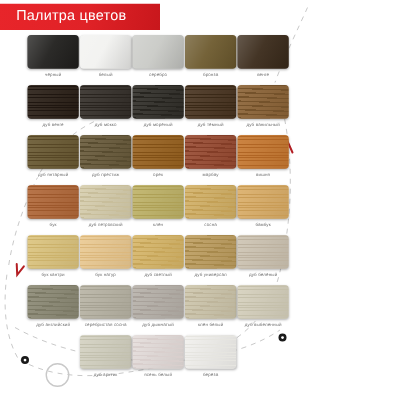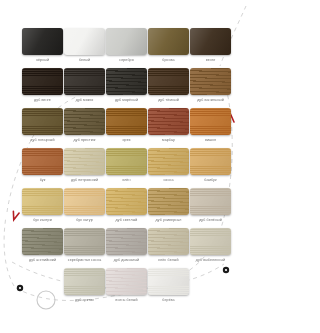--- a/index.html
+++ b/index.html
@@ -73,20 +73,23 @@
       <circle cx="20" cy="288" r="1.1" fill="#ffffff"></circle>
       <circle cx="226" cy="270" r="3.2" fill="#1a1a1a"></circle>
       <circle cx="226" cy="270" r="1.1" fill="#ffffff"></circle>
     </g>
     <g stroke="#b41f24" stroke-width="1.6" fill="none" stroke-linecap="round">
       <path d="M226,122 L230,113 L234,122"></path>
       <path d="M12,212 L15,220 L18,212" transform="rotate(18 15 216)"></path>
     </g>
   </svg>
 
+  <div class="banner">
+    <span class="banner-title">Палитра цветов</span>
+  </div>
 
   <div class="grid" id="grid">
       <div class="row">
         <div class="cell" style="left: 22px;">
           <div class="swatch" style="background: rgb(32, 31, 29);">
             <div class="grain" style="background: linear-gradient(118deg, rgba(255, 255, 255, 0.22) 0%, rgba(255, 255, 255, 0.05) 45%, rgba(0, 0, 0, 0.14) 100%);"></div>
           </div>
           <div class="cap">чёрный</div>
         </div>
         <div class="cell" style="left: 64px;">

